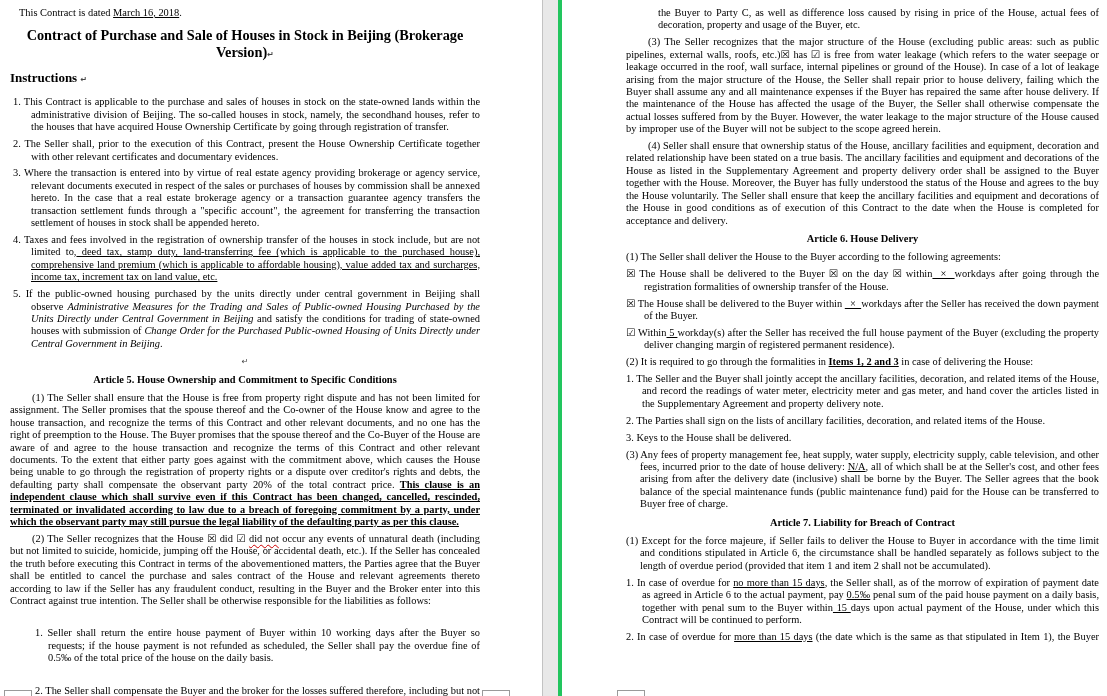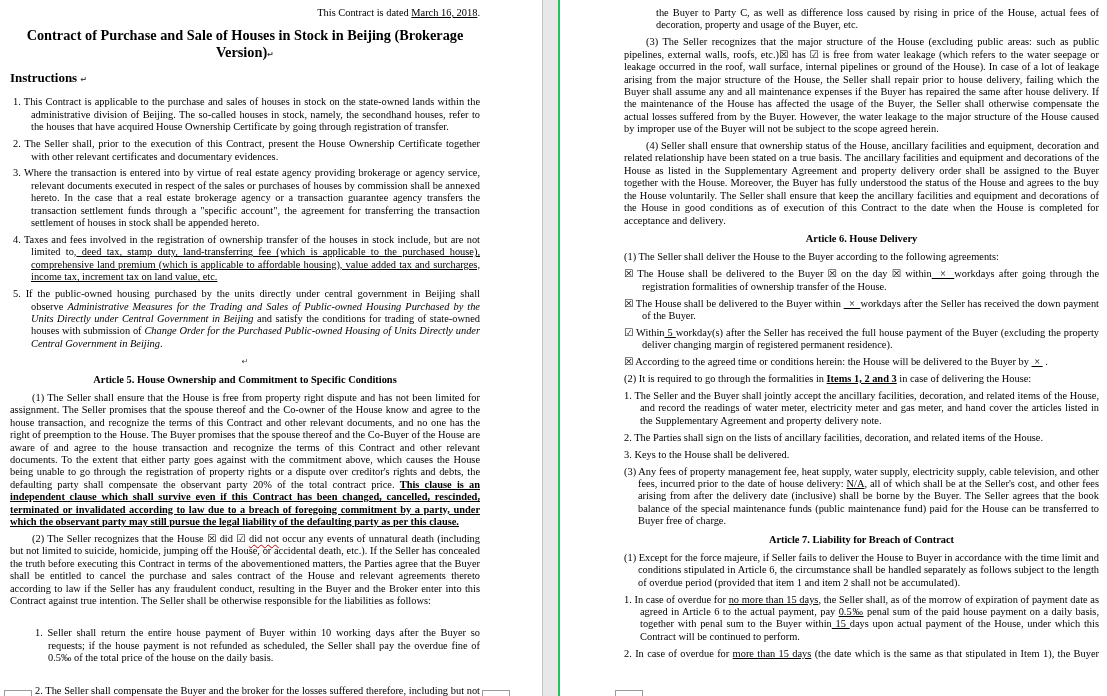--- a/index.html
+++ b/index.html
@@ -1,27 +1,27 @@
 <!DOCTYPE html>
 <html><head>
 <meta charset="utf-8">
 <style>
   * { box-sizing: border-box; margin: 0; padding: 0; }
   html, body { width: 1107px; height: 696px; overflow: hidden; }
   body { font-family: "Liberation Serif", "DejaVu Serif", "DejaVu Sans", serif; color: #000; }
   .app { position: relative; width: 1107px; height: 696px; background: #e8e8e8; }
   .page { position: absolute; top: 0; height: 696px; background: #fff; overflow: hidden; }
   .page-left  { left: 0; width: 543px; border-right: 1px solid #c2c2c2; }
-  .page-right { left: 558px; width: 549px; border-left: 2px solid #22c55e; }
+  .page-right { left: 558px; width: 549px; border-left: 4px solid #22c55e; }
   .content { font-size: 10.4px; line-height: 12.4px; }
   .page-left  .content { padding: 7px 62px 0 10px; }
   .page-right .content { padding: 7px 8px 0 64px; }
 
   .blk { margin: 0 0 4.5px 0; text-align: justify; }
-  .dateline { text-align: right; text-indent: 9px; margin-bottom: 8px; }
+  .dateline { text-align: left; text-indent: 9px; margin-bottom: 8px; }
   .title    { text-align: center; font-weight: bold; font-size: 14.3px; line-height: 17px; margin: 3px 0 7px; }
   .subtitle { font-weight: bold; font-size: 13px; line-height: 15px; margin: 0 0 9px; }
   .art      { font-weight: bold; text-align: center; margin: 6px 0 6px; }
   .num  { margin-left: 3px; padding-left: 18px; text-indent: -18px; }
   .sub  { margin-left: 25px; padding-left: 13px; text-indent: -13px; margin-top: 20px; }
   .ind  { text-indent: 22px; }
   .cont { margin-left: 32px; }
   .cbi  { padding-left: 18px; text-indent: -18px; }
   .num2 { padding-left: 16px; text-indent: -16px; }
   .hang1{ padding-left: 14px; text-indent: -14px; }
@@ -65,21 +65,20 @@
   <div class="page page-right">
     <div class="content">
         <div class="blk cont"><span>the Buyer to Party C, as well as difference loss caused by rising in price of the House, actual fees of decoration, property and usage of the Buyer, etc. </span></div>
         <div class="blk ind"><span>(3) The Seller recognizes that the major structure of the House (excluding public areas: such as public pipelines, external walls, roofs, etc.)</span><span>☒</span><span> has </span><span>☑</span><span> is free from water leakage (which refers to the water seepage or leakage occurred in the roof, wall surface, internal pipelines or ground of the House). In case of a lot of leakage arising from the major structure of the House, the Seller shall repair prior to house delivery, failing which the Buyer shall assume any and all maintenance expenses if the Buyer has repaired the same after house delivery. If the maintenance of the House has affected the usage of the Buyer, the Seller shall otherwise compensate the actual losses suffered from by the Buyer. However, the water leakage to the major structure of the House caused by improper use of the Buyer will not be subject to the scope agreed herein. </span></div>
         <div class="blk ind"><span>(4) Seller shall ensure that ownership status of the House, ancillary facilities and equipment, decoration and related relationship have been stated on a true basis. The ancillary facilities and equipment and decorations of the House as listed in the Supplementary Agreement and property delivery order shall be assigned to the Buyer together with the House. Moreover, the Buyer has fully understood the status of the House and agrees to the buy the House voluntarily. The Seller shall ensure that keep the ancillary facilities and equipment and decorations of the House in good conditions as of execution of this Contract to the date when the House is completed for acceptance and delivery. </span></div>
         <div class="blk art"><span>Article 6. House Delivery </span></div>
         <div class="blk hang1"><span>(1) The Seller shall deliver the House to the Buyer according to the following agreements: </span></div>
         <div class="blk cbi"><span>☒</span><span> The House shall be delivered to the Buyer </span><span>☒</span><span> on the day </span><span>☒</span><span> within</span><span class="u">&nbsp;&nbsp;×&nbsp;&nbsp;</span><span>workdays after going through the registration formalities of ownership transfer of the House. </span></div>
         <div class="blk cbi"><span>☒</span><span> The House shall be delivered to the Buyer within </span><span class="u">&nbsp;&nbsp;×&nbsp;&nbsp;</span><span>workdays after the Seller has received the down payment of the Buyer. </span></div>
         <div class="blk cbi"><span>☑</span><span> Within</span><span class="u">&nbsp;5&nbsp;</span><span>workday(s) after the Seller has received the full house payment of the Buyer (excluding the property deliver changing margin of registered permanent residence). </span></div>
-        <div class="blk cbi"><span>☒</span><span> According to the agreed time or conditions herein: the House will be delivered to the Buyer by </span><span class="u">&nbsp;×&nbsp;</span><span> . </span></div>
         <div class="blk hang1"><span>(2) It is required to go through the formalities in </span><span class="bu">Items 1, 2 and 3</span><span> in case of delivering the House: </span></div>
         <div class="blk num2"><span>1. The Seller and the Buyer shall jointly accept the ancillary facilities, decoration, and related items of the House, and record the readings of water meter, electricity meter and gas meter, and hand cover the articles listed in the Supplementary Agreement and property delivery note. </span></div>
         <div class="blk num2"><span>2. The Parties shall sign on the lists of ancillary facilities, decoration, and related items of the House. </span></div>
         <div class="blk num2"><span>3. Keys to the House shall be delivered. </span></div>
         <div class="blk hang1"><span>(3) Any fees of property management fee, heat supply, water supply, electricity supply, cable television, and other fees, incurred prior to the date of house delivery: </span><span class="u">N/A</span><span>, all of which shall be at the Seller's cost, and other fees arising from after the delivery date (inclusive) shall be borne by the Buyer. The Seller agrees that the book balance of the special maintenance funds (public maintenance fund) paid for the House can be transferred to Buyer free of charge. </span></div>
         <div class="blk art"><span>Article 7. Liability for Breach of Contract </span></div>
         <div class="blk hang1"><span>(1) Except for the force majeure, if Seller fails to deliver the House to Buyer in accordance with the time limit and conditions stipulated in Article 6, the circumstance shall be handled separately as follows subject to the length of overdue period (provided that item 1 and item 2 shall not be accumulated). </span></div>
         <div class="blk num2"><span>1. In case of overdue for </span><span class="u">no more than 15 days</span><span>, the Seller shall, as of the morrow of expiration of payment date as agreed in Article 6 to the actual payment, pay </span><span class="u">0.5‰</span><span> penal sum of the paid house payment on a daily basis, together with penal sum to the Buyer within</span><span class="u">&nbsp;15&nbsp;</span><span>days upon actual payment of the House, under which this Contract will be continued to perform. </span></div>
         <div class="blk num2 jlast"><span>2. In case of overdue for </span><span class="u">more than 15 days</span><span> (the date which is the same as that stipulated in Item 1), the Buyer</span></div>
       </div>

